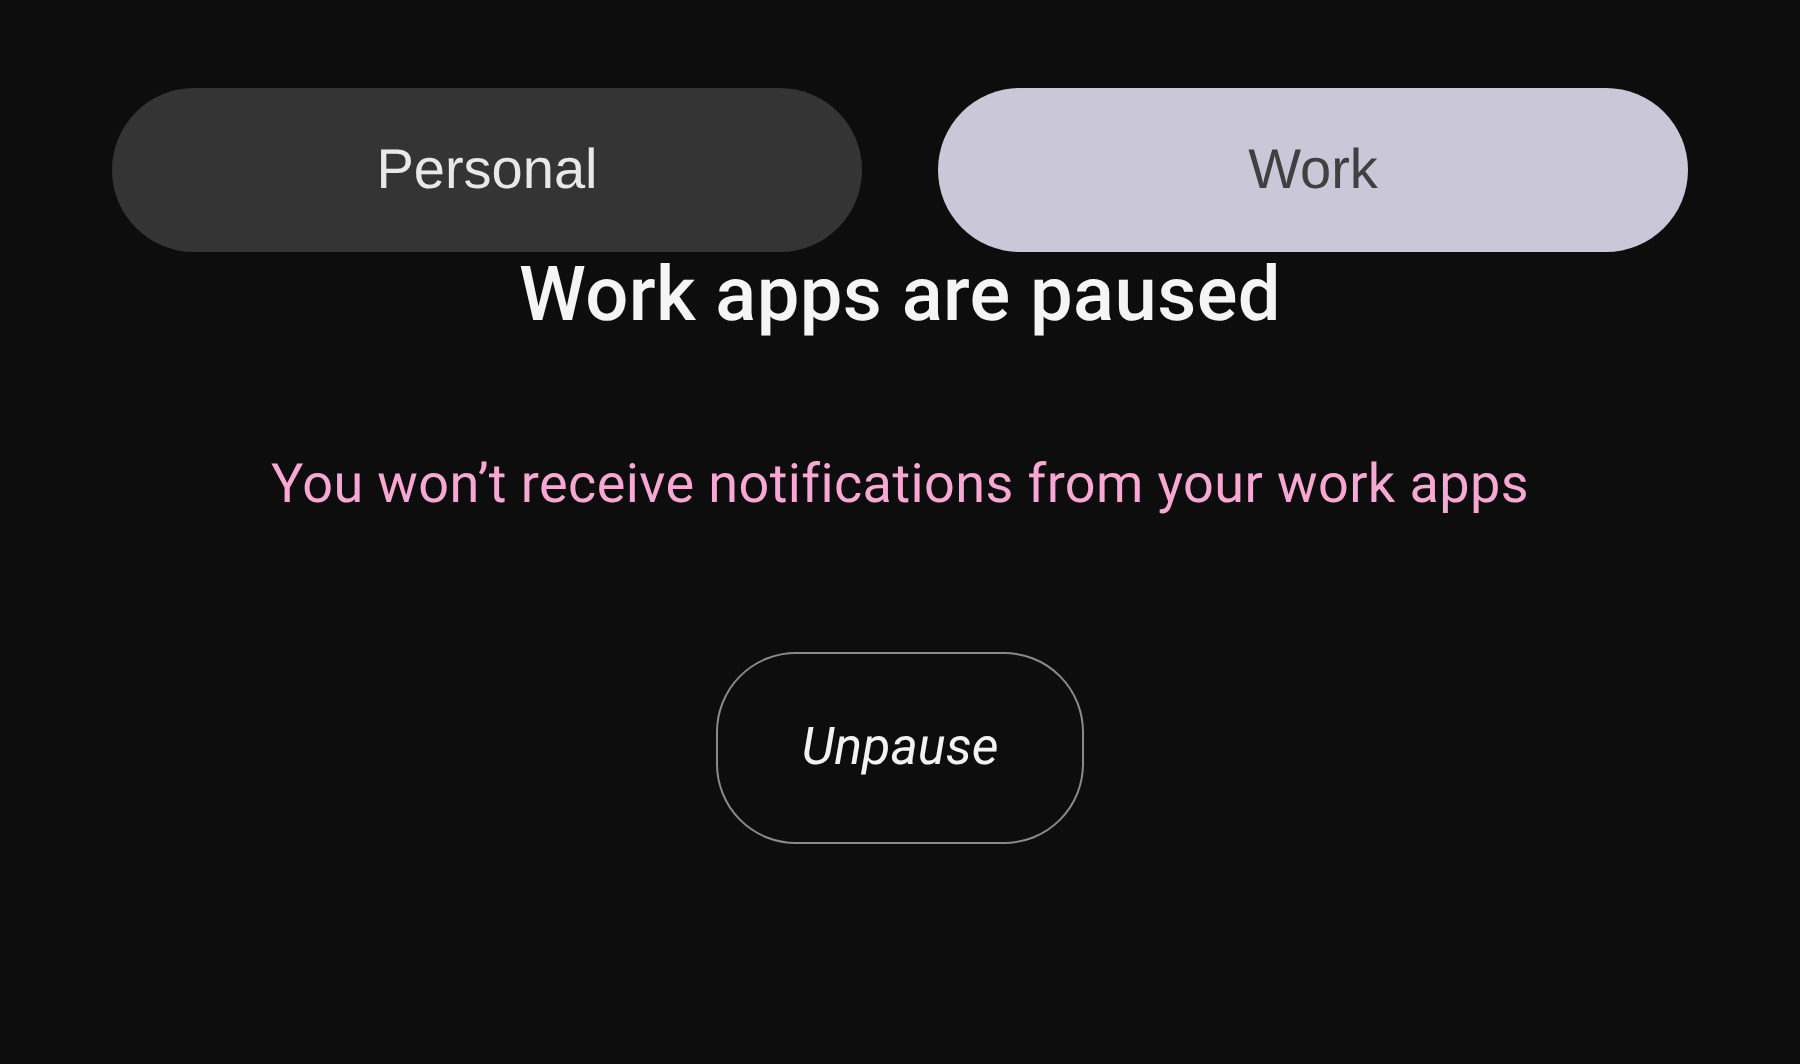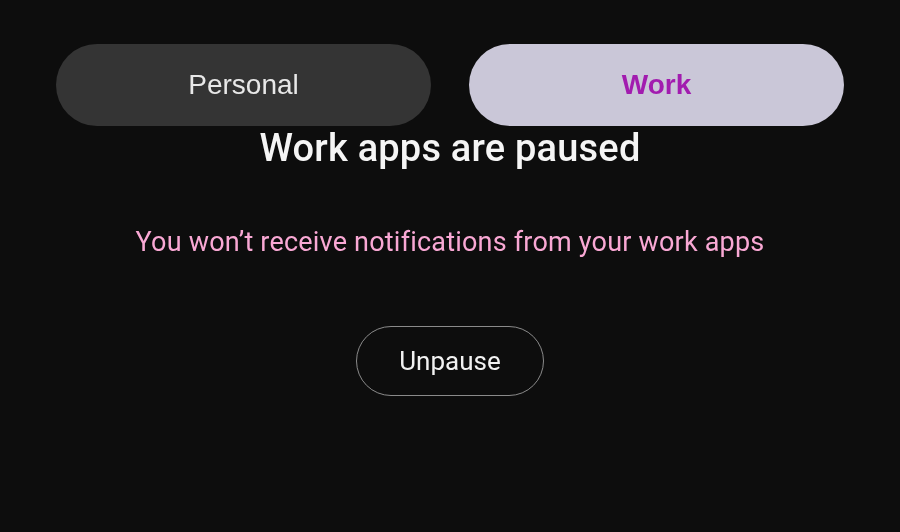--- a/index.html
+++ b/index.html
@@ -31,22 +31,21 @@
       cursor: pointer;
       border: none;
       outline: none;
     }
     .tab.inactive {
       background: #343434;
       color: #e8e8e8;
     }
     .tab.active {
       background: #cac7d8;
-      color: #a21caf;
-      font-weight: bold;
+      color: #404040;
     }
     .content {
       display: flex;
       flex-direction: column;
       align-items: center;
     }
     .heading {
       color: #f5f5f5;
       font-size: 38px;
       font-weight: 500;
@@ -54,33 +53,34 @@
     }
     .subtext {
       color: #f9a8d4;
       font-size: 27px;
       font-weight: 400;
       margin-top: 56px;
       letter-spacing: 0.2px;
     }
     .unpause-btn {
       margin-top: 68px;
-      height: 70px;
+      height: 96px;
       padding: 0 42px;
       border-radius: 40px;
       background: transparent;
       border: 1.5px solid #8a8a8a;
       color: #f2f2f2;
       font-size: 26px;
       font-weight: 400;
       cursor: pointer;
       display: flex;
       align-items: center;
       justify-content: center;
       font-family: inherit;
+      font-style: italic;
     }
   </style>
 </head>
 <body>
 
 <div class="tab-container">
   <button class="tab inactive">Personal</button>
   <button class="tab active">Work</button>
 </div>
 

